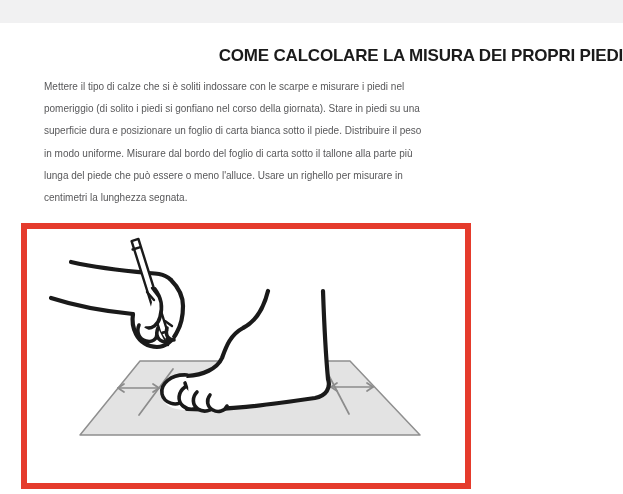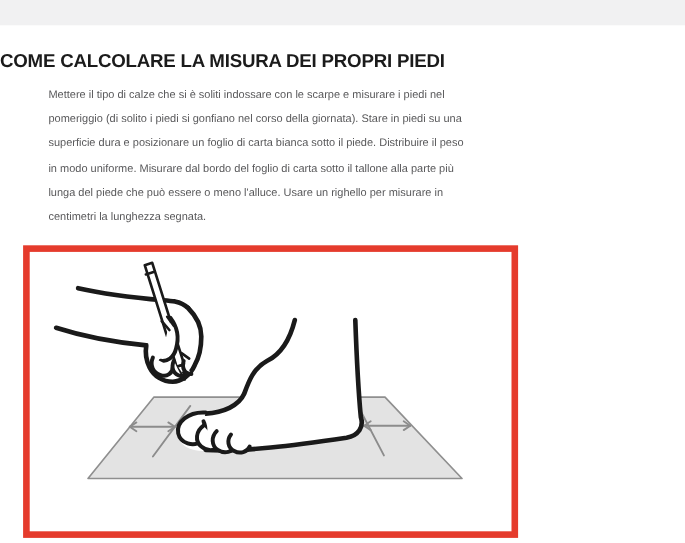--- a/index.html
+++ b/index.html
@@ -14,21 +14,21 @@
   .top-strip {
     position: absolute;
     left: 0; top: 0;
     width: 100%; height: 23px;
     background: var(--strip, #f1f1f2);
   }
   .page-title {
     position: absolute;
     left: 0; top: 35px;
     width: 100%;
-    text-align: left;
+    text-align: right;
     font-size: 17px;
     font-weight: 700;
     letter-spacing: -0.2px;
     color: #1b1b1b;
   }
   .instructions {
     position: absolute;
     left: 20px; top: 66px;
     width: 592px;
     font-size: 10px;

